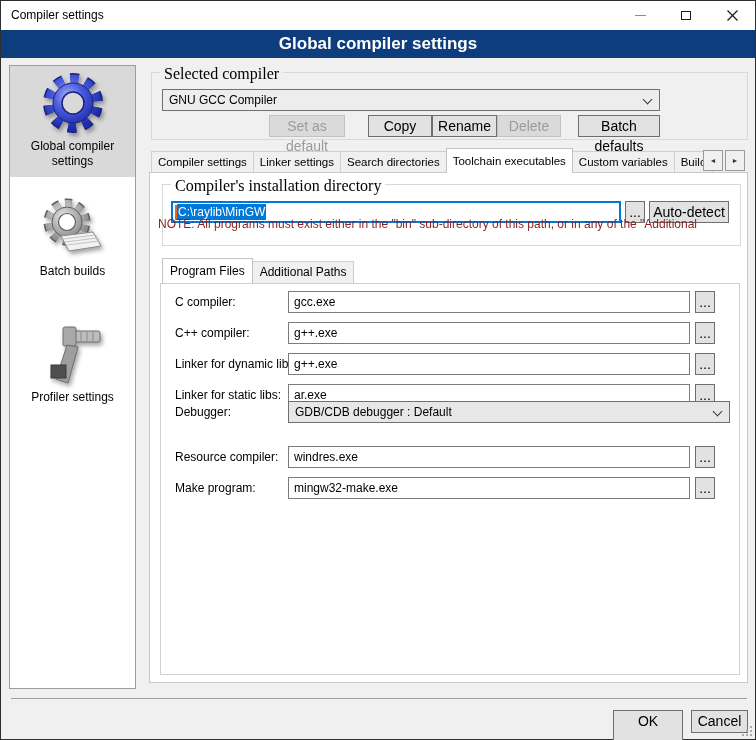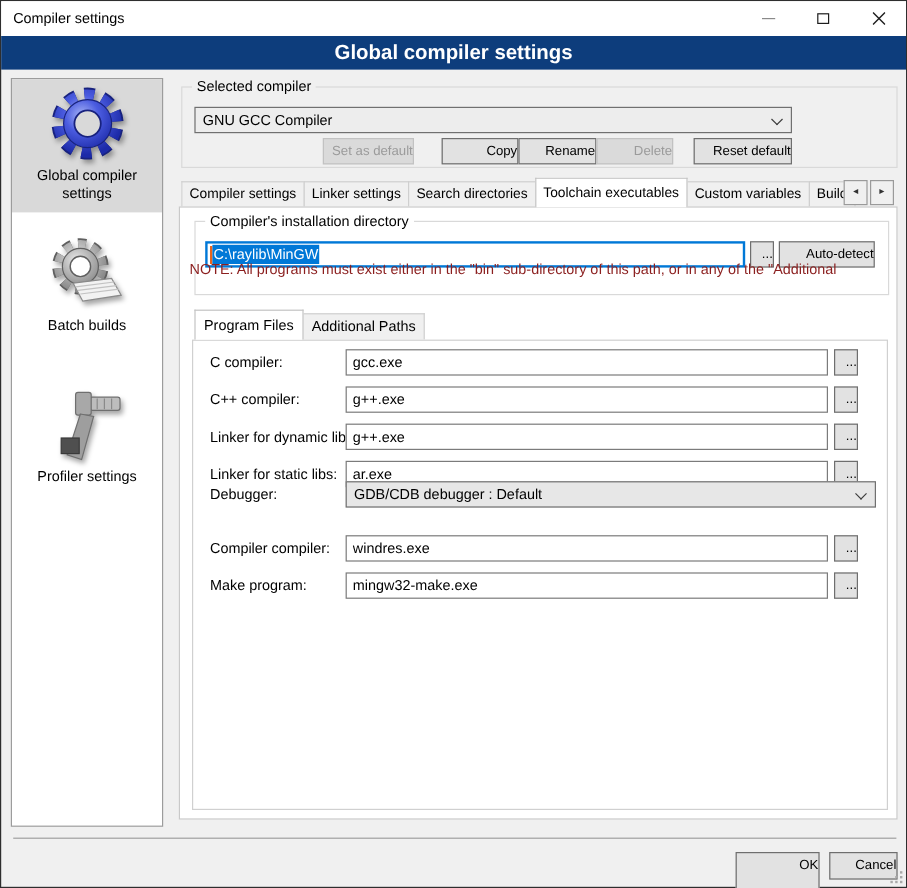--- a/index.html
+++ b/index.html
@@ -29,27 +29,27 @@
   .side-item { width:100%; text-align:center; padding-top:5px; }
   .side-item.selected { background:#d9d9d9; padding-bottom:8px; }
   .side-item .icon64 { width:64px; height:64px; margin:0 auto; }
   .side-item .icon64 svg { filter:drop-shadow(2px 3px 2px rgba(0,0,0,.35)); }
   .side-label { margin-top:4px; line-height:15px; font-size:12px; }
   .side-item + .side-item { margin-top:14px; }
   .side-item:nth-child(3) { margin-top:38px; }
 
   
   .groupbox { position:absolute; border:1px solid #d9d9d9; }
-  .legend { position:absolute; top:-8px; left:8px; padding:0 4px; font-size:12px; white-space:nowrap; }
+  .legend { position:absolute; top:-8px; left:8px; padding:0 4px; font-size:16px; white-space:nowrap;font-family:Liberation Serif, serif; }
   .legend.on-gray { background:#f0f0f0; }
   .legend.on-white { background:#ffffff; }
 
   
   .btn { position:absolute; height:22px; background:#e2e2e2; border:1px solid #6e6e6e;
-         font-size:11px; text-align:right; line-height:20px; font-family:"Liberation Sans",sans-serif; }
+         font-size:14px; text-align:center; line-height:20px; font-family:"Liberation Sans",sans-serif; }
   .btn.disabled { background:#dadada; border-color:#c2c2c2; color:#9b9b9b; }
   .txt { position:absolute; height:22px; background:#fff; border:1px solid #7b7b7b;
          font-size:12px; padding:0 5px; font-family:"Liberation Sans",sans-serif; }
   .combo { position:absolute; height:22px; background:#ededed; border:1px solid #707070;
            line-height:20px; padding-left:6px; }
   .combo .chev { position:absolute; right:8px; top:6px; width:7px; height:7px;
                  border-right:1px solid #3c3c3c; border-bottom:1px solid #3c3c3c;
                  transform:rotate(45deg); }
 
   
@@ -188,21 +188,21 @@
   <div class="groupbox" id="grp-compiler">
     <span class="legend on-gray">Selected compiler</span>
     <div class="combo" style="left:10px; top:16px; width:498px;">
       <span>GNU GCC Compiler</span>
       <span class="chev"></span>
     </div>
     <div class="btn disabled" style="left:117px; top:42px; width:76px;">Set as default</div>
     <div class="btn" style="left:216px; top:42px; width:64px;">Copy</div>
     <div class="btn" style="left:280px; top:42px; width:65px;">Rename</div>
     <div class="btn disabled" style="left:345px; top:42px; width:64px;">Delete</div>
-    <div class="btn" style="left:426px; top:42px; width:82px;">Reset default</div>
+    <div class="btn" style="left:426px; top:42px; width:82px;">Batch defaults</div>
   </div>
 
   <div class="tabstrip">
     <div class="tab">Compiler settings</div>
     <div class="tab">Linker settings</div>
     <div class="tab">Search directories</div>
     <div class="tab active">Toolchain executables</div>
     <div class="tab">Custom variables</div>
     <div class="tab">Builc</div>
   </div>
@@ -255,21 +255,21 @@
 
       <div class="frow" style="top:117px;">
         <span class="flabel">Debugger:</span>
         <div class="combo">
           <span>GDB/CDB debugger : Default</span>
           <span class="chev"></span>
         </div>
       </div>
 
       <div class="frow" style="top:162px;">
-        <span class="flabel">Compiler compiler:</span>
+        <span class="flabel">Resource compiler:</span>
         <input class="txt" value="windres.exe" style="">
         <div class="btn browse" style="top:0;">...</div>
       </div>
 
       <div class="frow" style="top:193px;">
         <span class="flabel">Make program:</span>
         <input class="txt" value="mingw32-make.exe" style="">
         <div class="btn browse" style="top:0;">...</div>
       </div>
 

